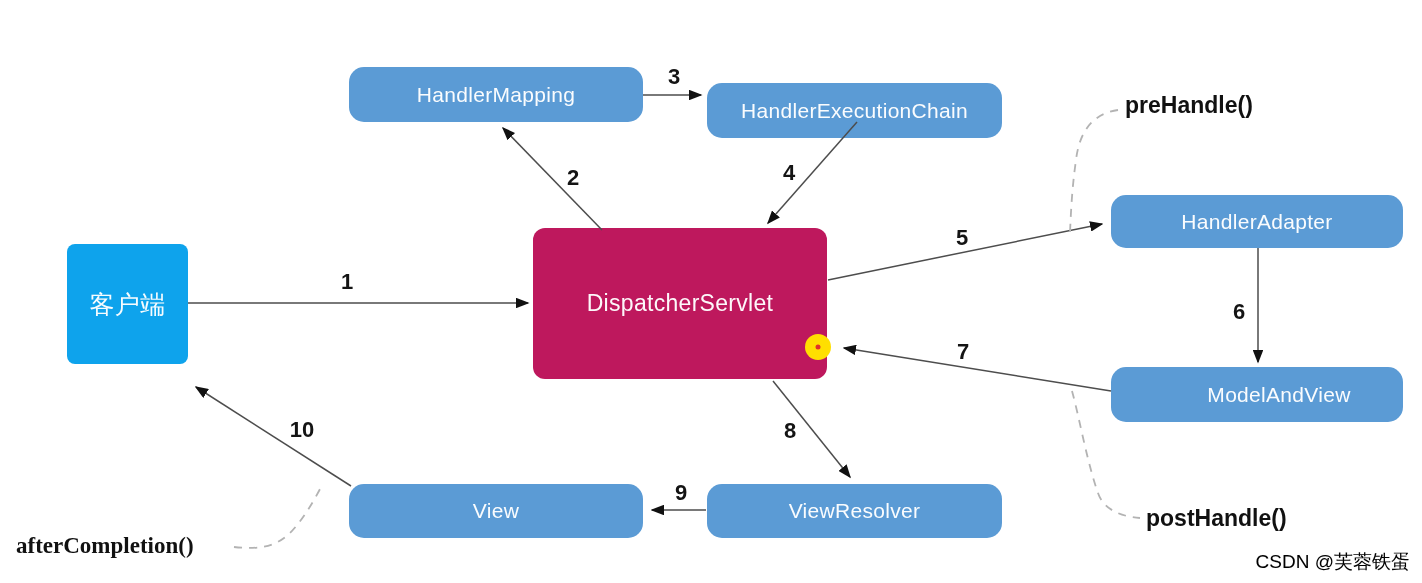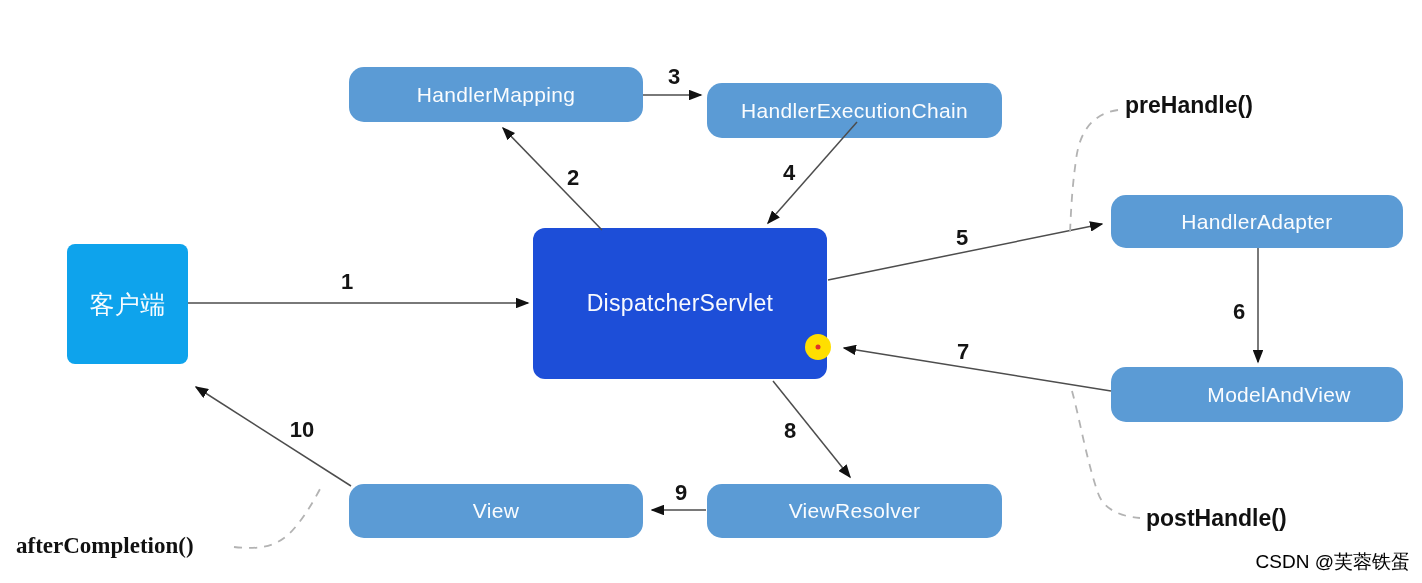--- a/index.html
+++ b/index.html
@@ -14,21 +14,21 @@
     position:absolute;
     display:flex;align-items:center;justify-content:center;
     color:rgba(255,255,255,0.97);
     border-radius:15px;
     box-sizing:border-box;
     z-index:1;
     letter-spacing:0.3px;
   }
   .node.blue{background:#5b9bd5;font-size:21px;}
   .node.client{background:#0ea3ec;font-size:25px;border-radius:8px;}
-  .node.orange{background:#1d4ed8;font-size:23px;border-radius:12px;}
+  .node.orange{background:#be185d;font-size:23px;border-radius:12px;}
   #edges{
     position:absolute;left:0;top:0;width:1422px;height:583px;
     z-index:2;pointer-events:none;
   }
   .step-num{
     position:absolute;z-index:3;
     transform:translate(-50%,-50%);
     font-weight:700;font-size:22px;color:#141414;
   }
   .method-label{

